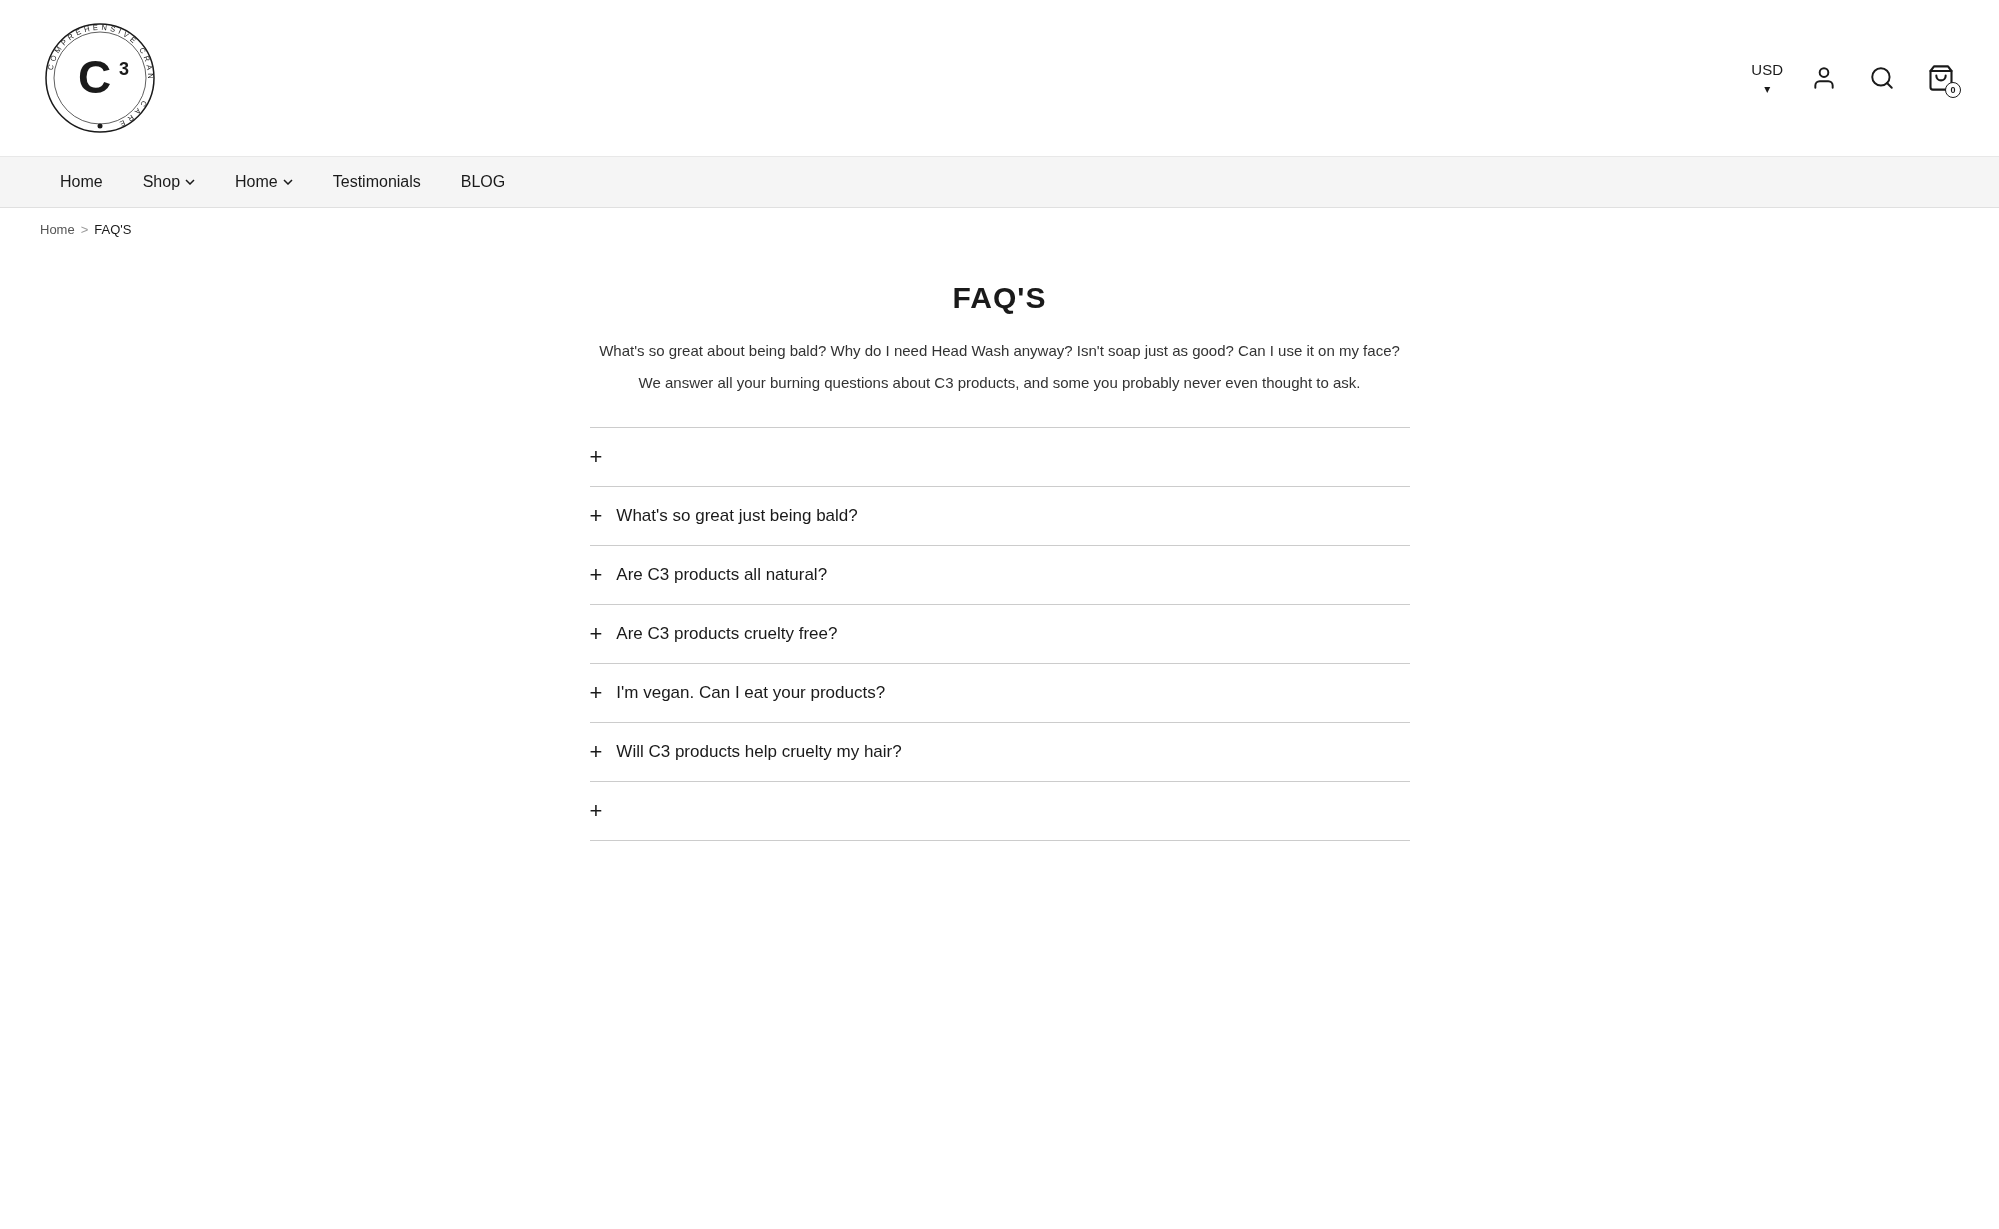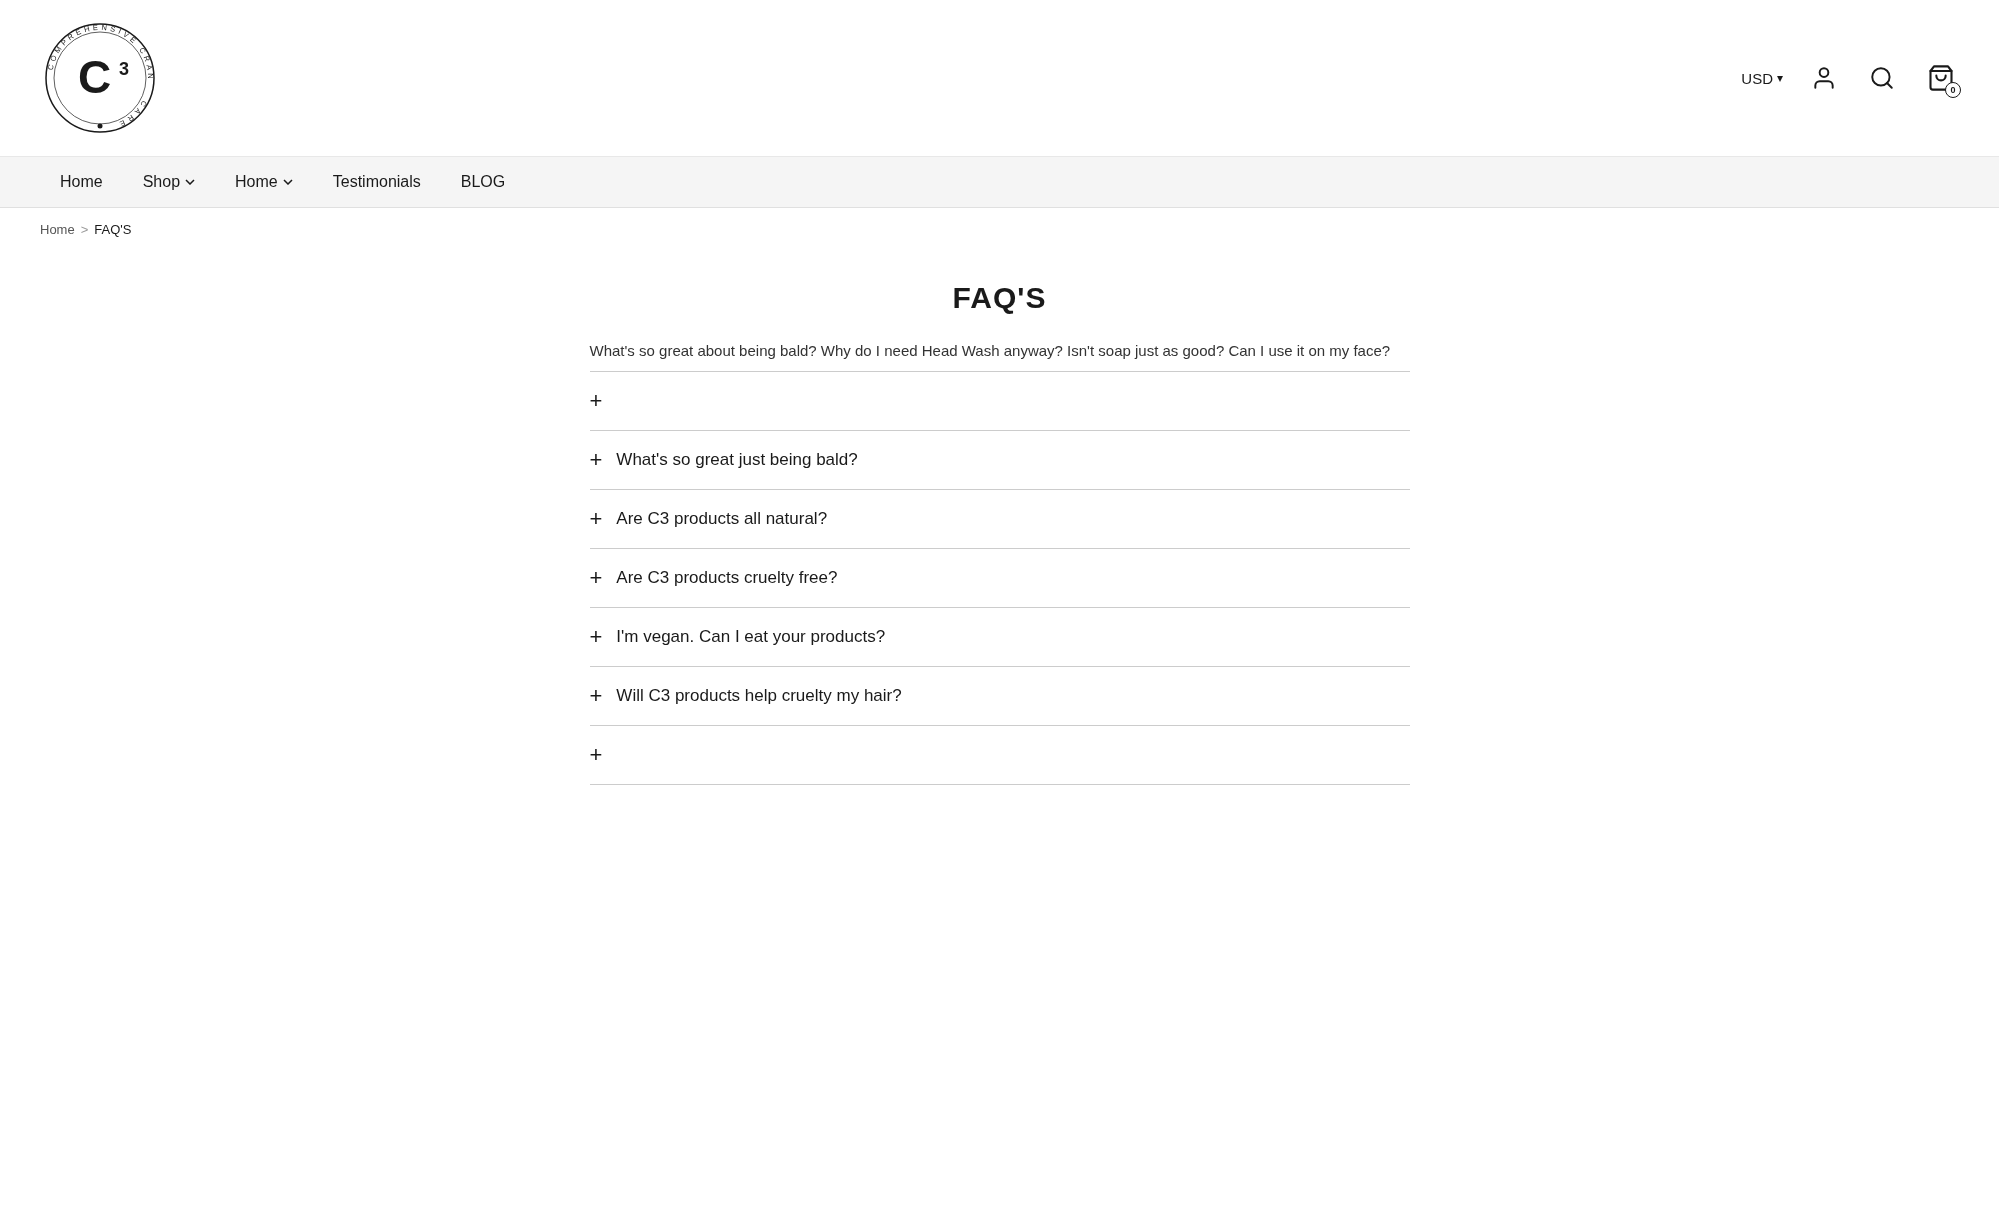--- a/index.html
+++ b/index.html
@@ -32,20 +32,21 @@
       align-items: center;
       gap: 24px;
     }
     .currency-selector {
       display: flex;
       align-items: center;
       gap: 4px;
       font-size: 15px;
       cursor: pointer;
       color: #1a1a1a;
+      flex-direction: column;
     }
     .icon-btn {
       background: none;
       border: none;
       cursor: pointer;
       color: #1a1a1a;
       display: flex;
       align-items: center;
       justify-content: center;
       padding: 4px;
@@ -129,20 +130,21 @@
       padding: 30px 40px 60px;
     }
     .page-title {
       text-align: center;
       font-size: 30px;
       font-weight: 600;
       letter-spacing: 1px;
       margin-bottom: 24px;
     }
     .page-description {
+      text-align: center;
       font-size: 15px;
       color: #333;
       line-height: 1.6;
       margin-bottom: 8px;
       margin-top: 24px;
     }
     .page-subtitle {
       text-align: center;
       font-size: 15px;
       color: #333;
@@ -277,20 +279,21 @@
 
 <nav class="breadcrumb">
   <a href="#">Home</a>
   <span class="breadcrumb-sep">&gt;</span>
   <span class="breadcrumb-current">FAQ'S</span>
 </nav>
 
 <main class="main-content">
   <h1 class="page-title">FAQ'S</h1>
   <p class="page-description">What's so great about being bald? Why do I need Head Wash anyway? Isn't soap just as good? Can I use it on my face?</p>
+  <p class="page-subtitle">We answer all your burning questions about C3 products, and some you probably never even thought to ask.</p>
 
   <ul class="faq-list">
   <li class="faq-item">
         <div class="faq-question">
           <span class="faq-plus">+</span>
         </div>
       </li>
       <li class="faq-item">
         <div class="faq-question">
           <span class="faq-plus">+</span>

